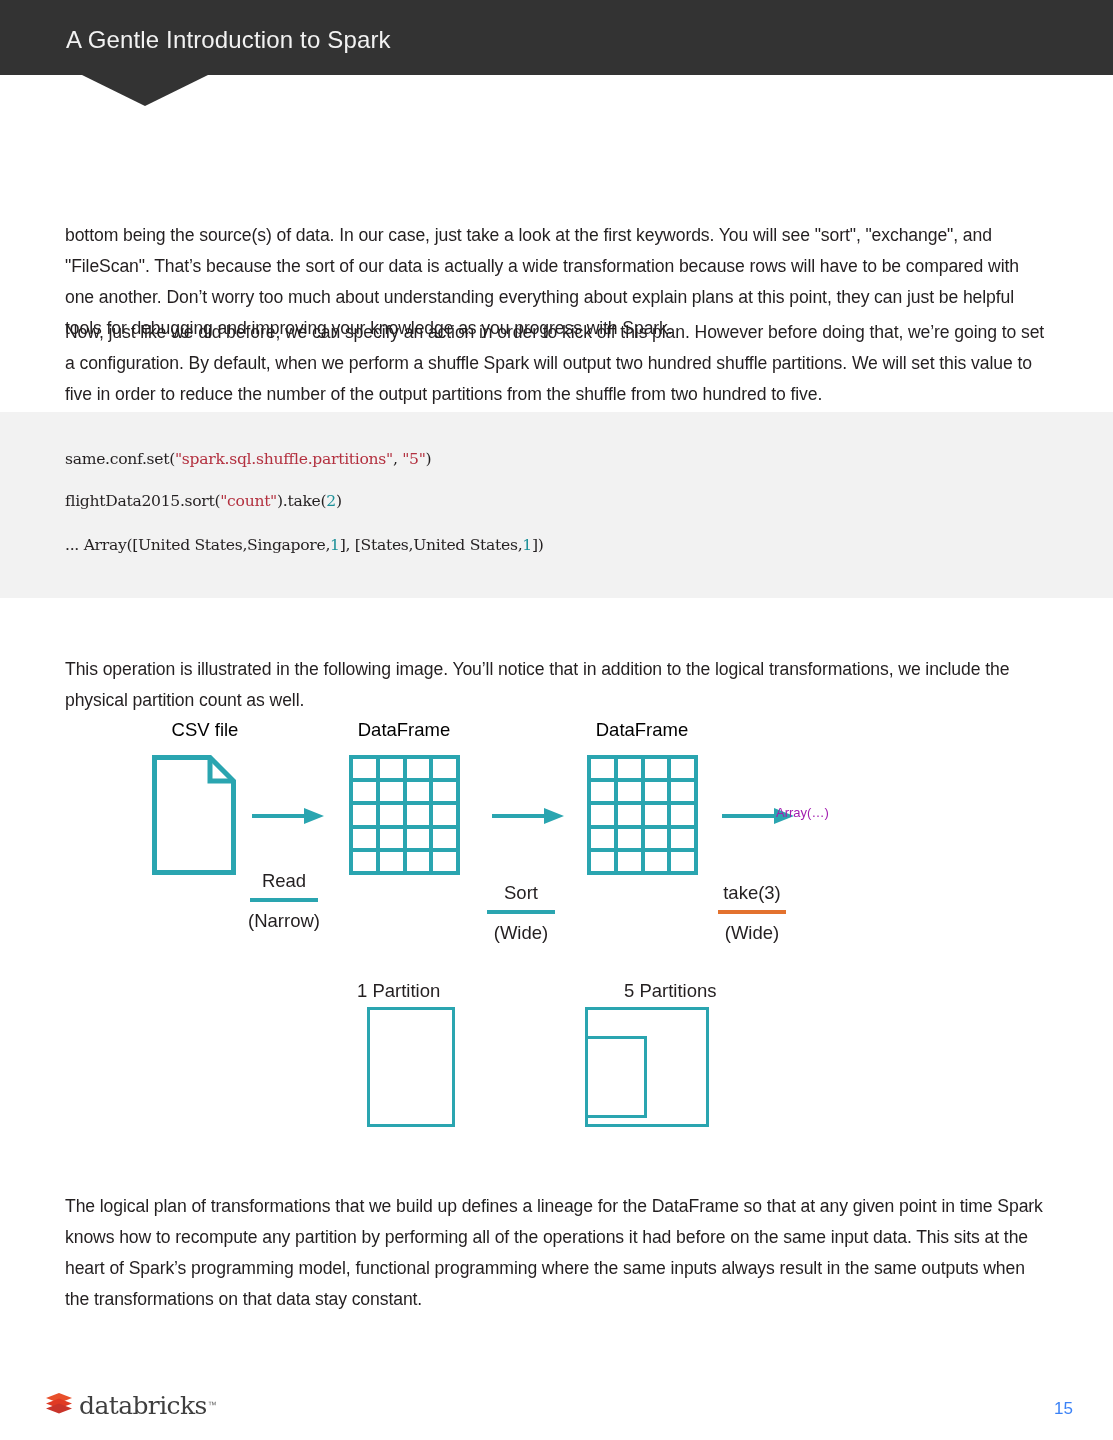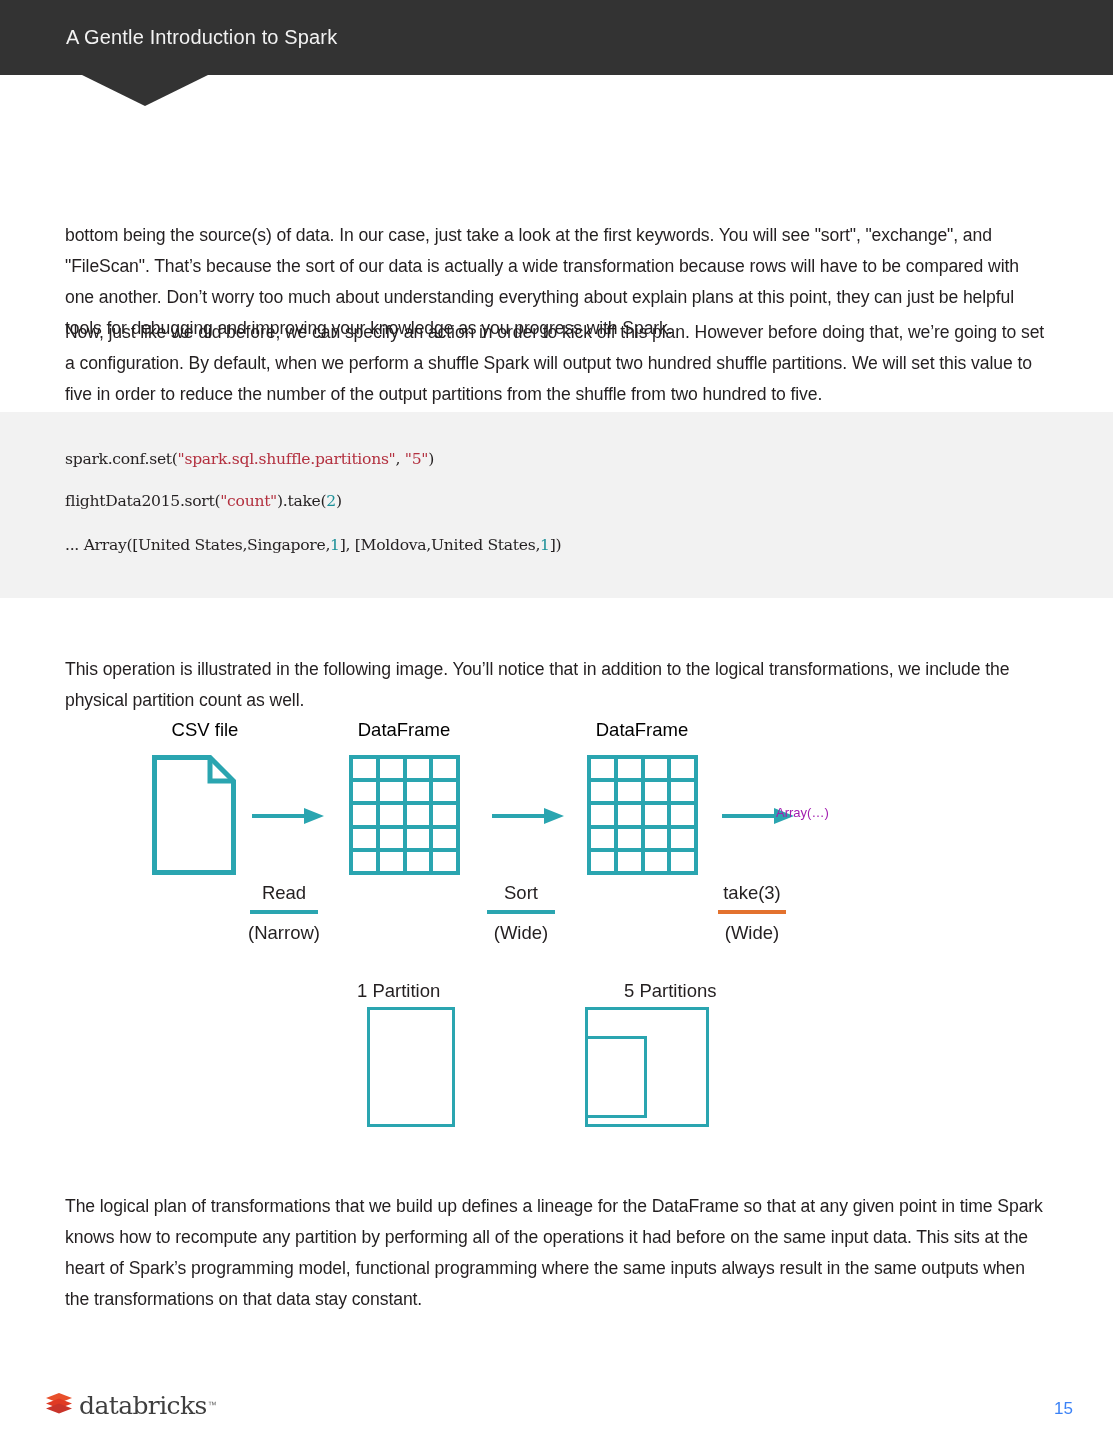--- a/index.html
+++ b/index.html
@@ -21,21 +21,21 @@
     position: absolute;
     top: 0; left: 0;
     width: 1113px;
     height: 75px;
     background: #333333;
   }
   .page-header-title {
     position: absolute;
     left: 66px;
     top: 26px;
-    font-size: 20px;
+    font-size: 24px;
     font-weight: 400;
     color: #f2f2f2;
     letter-spacing: 0.15px;
     white-space: nowrap;
   }
   .header-notch {
     position: absolute;
     top: 75px;
     left: 82px;
     width: 0;
@@ -142,21 +142,21 @@
     width: 68px;
     background: #2aa5b0;
   }
   .oplabel .oprule.orange { background: #e3722e; }
   .oplabel .opkind {
     font-size: 18.5px;
     color: #231f20;
     line-height: 24px;
     white-space: nowrap;
   }
-  .oplabel-read { left: 215px; top: 176px; width: 138px; }
+  .oplabel-read { left: 215px; top: 164px; width: 138px; }
   .oplabel-sort { left: 455px; top: 176px; width: 132px; }
   .oplabel-take { left: 690px; top: 176px; width: 124px; }
 
   .array-label {
     position: absolute;
     left: 776px;
     top: 100px;
     font-size: 13px;
     color: #a21caf;
     white-space: nowrap;
@@ -224,25 +224,25 @@
 </div>
 <div class="header-notch"></div>
 
 <div class="content">
 
   <p class="para para-1">bottom being the source(s) of data. In our case, just take a look at the first keywords. You will see "sort", "exchange", and "FileScan". That’s because the sort of our data is actually a wide transformation because rows will have to be compared with one another. Don’t worry too much about understanding everything about explain plans at this point, they can just be helpful tools for debugging and improving your knowledge as you progress with Spark.</p>
   <p class="para para-2">Now, just like we did before, we can specify an action in order to kick off this plan. However before doing that, we’re going to set a configuration. By default, when we perform a shuffle Spark will output two hundred shuffle partitions. We will set this value to five in order to reduce the number of the output partitions from the shuffle from two hundred to five.</p>
 
   <div class="code-block"></div>
 
-  <div class="code-line code-line-1"><span>spark.conf.set(</span><span class="tok-str">"spark.sql.shuffle.partitions"</span><span>, </span><span class="tok-str">"5"</span><span>)</span></div>
+  <div class="code-line code-line-1"><span>same.conf.set(</span><span class="tok-str">"spark.sql.shuffle.partitions"</span><span>, </span><span class="tok-str">"5"</span><span>)</span></div>
 
   <div class="code-line code-line-2"><span>flightData2015.sort(</span><span class="tok-str">"count"</span><span>).take(</span><span class="tok-num">2</span><span>)</span></div>
 
-  <div class="code-line code-line-3"><span>... Array([United States,Singapore,</span><span class="tok-num">1</span><span>], [Moldova,United States,</span><span class="tok-num">1</span><span>])</span></div>
+  <div class="code-line code-line-3"><span>... Array([United States,Singapore,</span><span class="tok-num">1</span><span>], [States,United States,</span><span class="tok-num">1</span><span>])</span></div>
 
   <p class="para para-3">This operation is illustrated in the following image. You’ll notice that in addition to the logical transformations, we include the physical partition count as well.</p>
 
   <div class="diagram">
 
     <div class="dlabel dlabel-top" style="left:155px; top:14px; width:100px;">CSV file</div>
     <div class="dlabel dlabel-top" style="left:340px; top:14px; width:128px;">DataFrame</div>
     <div class="dlabel dlabel-top" style="left:578px; top:14px; width:128px;">DataFrame</div>
 
     <div class="csv-icon">

